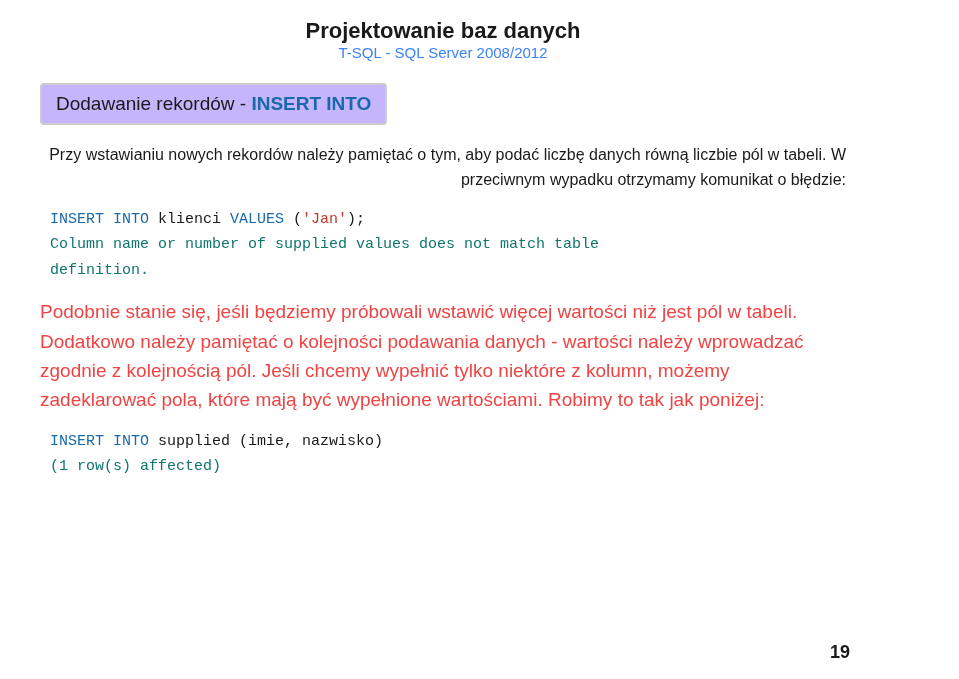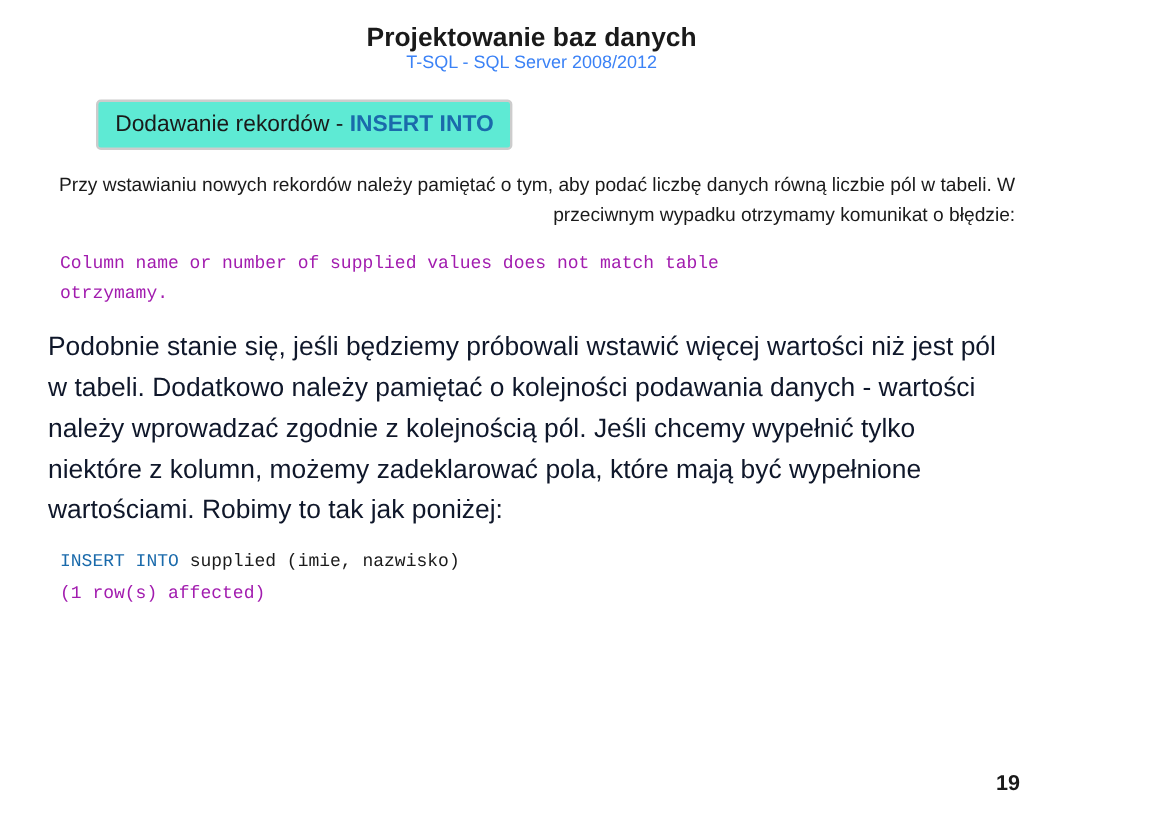--- a/index.html
+++ b/index.html
@@ -36,41 +36,40 @@
       color: #1a1a1a;
     }
 
     .header-subtitle {
       font-size: 15px;
       color: #3b82f6;
       font-weight: normal;
     }
 
     .section-heading {
-      background: #5eead4;
+      background: #c4b5fd;
       border: 2px solid #cccccc;
       border-radius: 4px;
       padding: 8px 14px;
       font-size: 19px;
       font-weight: normal;
       margin-bottom: 18px;
       display: inline-block;
       color: #1a1a1a;
-      margin-left: 40px;
     }
 
     .insert-highlight {
       color: #1a6aab;
       font-weight: bold;
     }
 
     .body-text {
-      font-size: 22px;
+      font-size: 19px;
       line-height: 1.55;
-      color: #0f172a;
+      color: #ef4444;
       margin-bottom: 14px;
     }
 
     .intro-text {
       font-size: 16px;
       line-height: 1.55;
       margin-bottom: 14px;
       text-align: right;
     }
 
@@ -91,21 +90,21 @@
     .kw-blue {
       color: #1a6aab;
       font-weight: normal;
     }
 
     .kw-red {
       color: #c0392b;
     }
 
     .kw-gray {
-      color: #a21caf;
+      color: #0f766e;
     }
 
     .kw-dark {
       color: #1a1a1a;
     }
 
     .page-number {
       position: absolute;
       bottom: 16px;
       right: 36px;
@@ -126,22 +125,23 @@
 
   <div>
     <span class="section-heading">
       <span>Dodawanie rekordów - </span><span class="insert-highlight">INSERT INTO</span>
     </span>
   </div>
 
   <p class="intro-text">Przy wstawianiu nowych rekordów należy pamiętać o tym, aby podać liczbę danych równą liczbie pól w tabeli. W przeciwnym wypadku otrzymamy komunikat o błędzie:</p>
 
   <div class="code-block">
+    <span class="code-line"><span class="kw-blue">INSERT INTO</span><span class="kw-dark"> klienci </span><span class="kw-blue">VALUES</span><span class="kw-dark"> (</span><span class="kw-red">'Jan'</span><span class="kw-dark">);</span></span>
     <span class="code-line"><span class="kw-gray">Column name or number of supplied values does not match table</span></span>
-    <span class="code-line"><span class="kw-gray">otrzymamy.</span></span>
+    <span class="code-line"><span class="kw-gray">definition.</span></span>
   </div>
 
   <p class="body-text">Podobnie stanie się, jeśli będziemy próbowali wstawić więcej wartości niż jest pól w tabeli. Dodatkowo należy pamiętać o kolejności podawania danych - wartości należy wprowadzać zgodnie z kolejnością pól. Jeśli chcemy wypełnić tylko niektóre z kolumn, możemy zadeklarować pola, które mają być wypełnione wartościami. Robimy to tak jak poniżej:</p>
 
   <div class="code-block">
     <span class="code-line"><span class="kw-blue">INSERT INTO</span><span class="kw-dark"> supplied (imie, nazwisko)</span></span>
     <span class="code-line"><span class="kw-gray">(1 row(s) affected)</span></span>
   </div>
 
   <div class="page-number">19</div>

